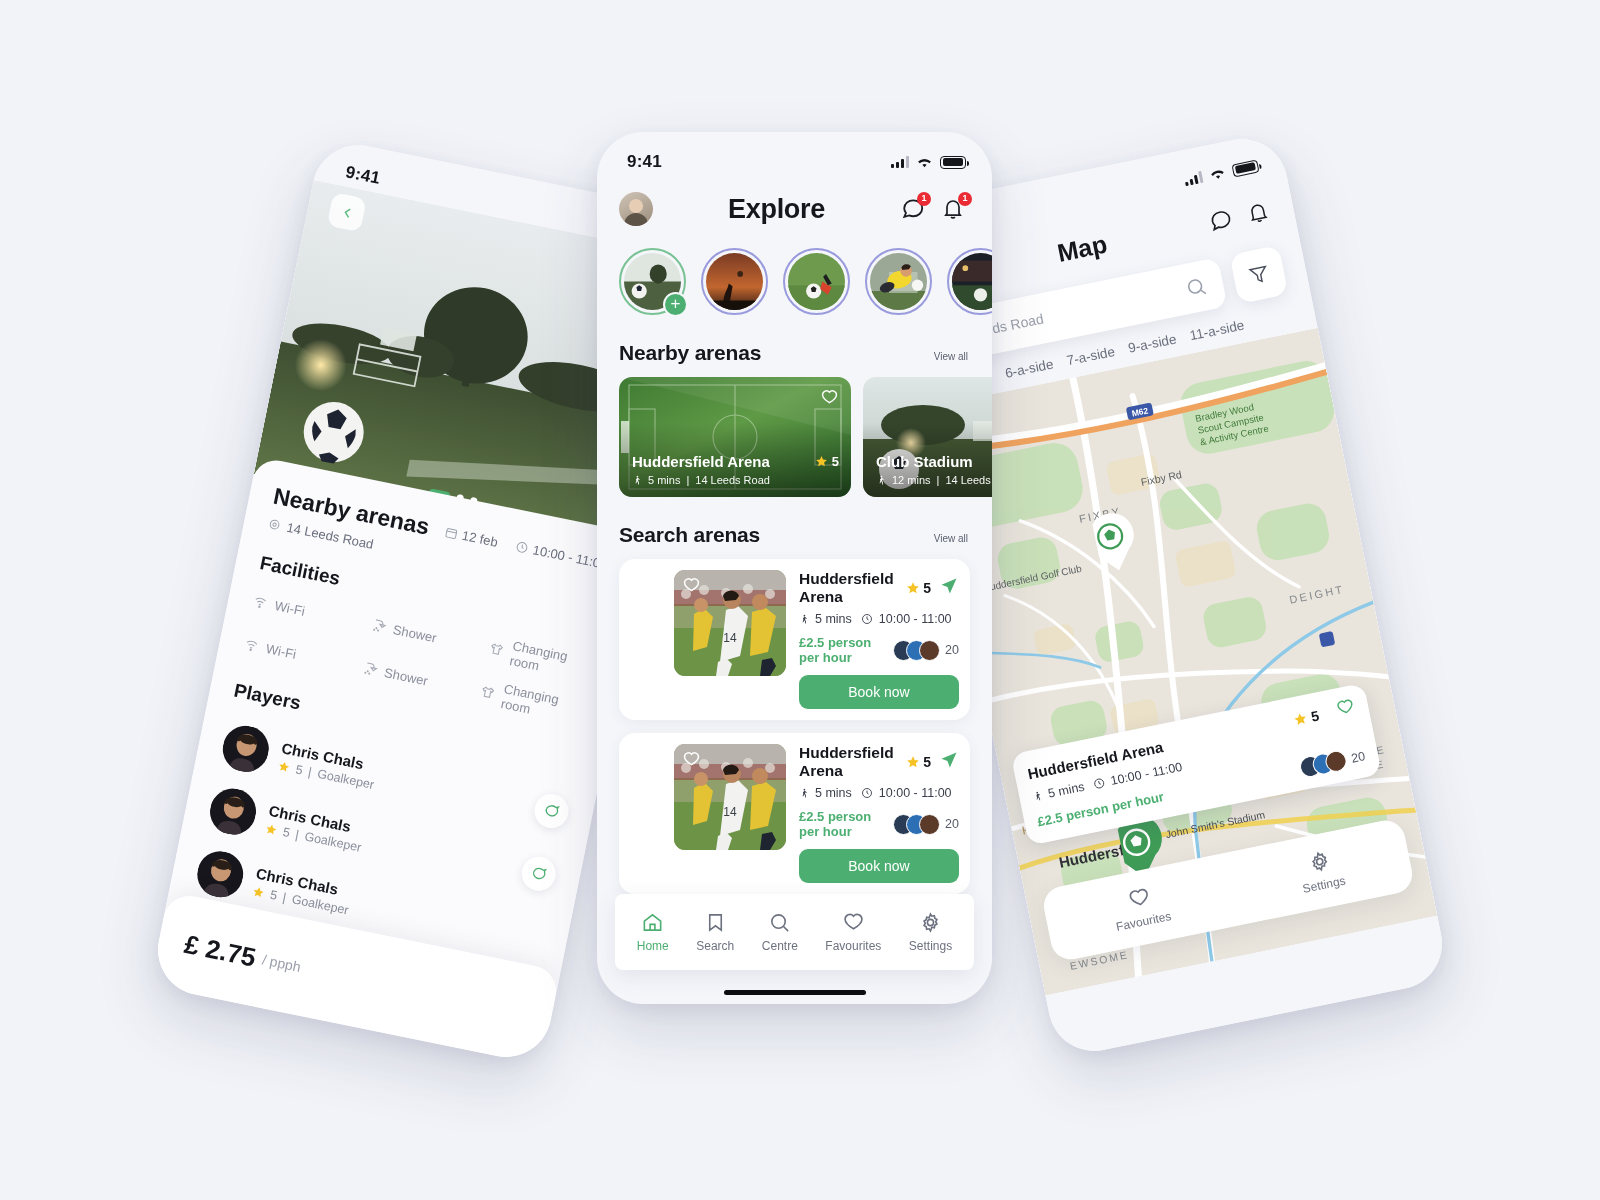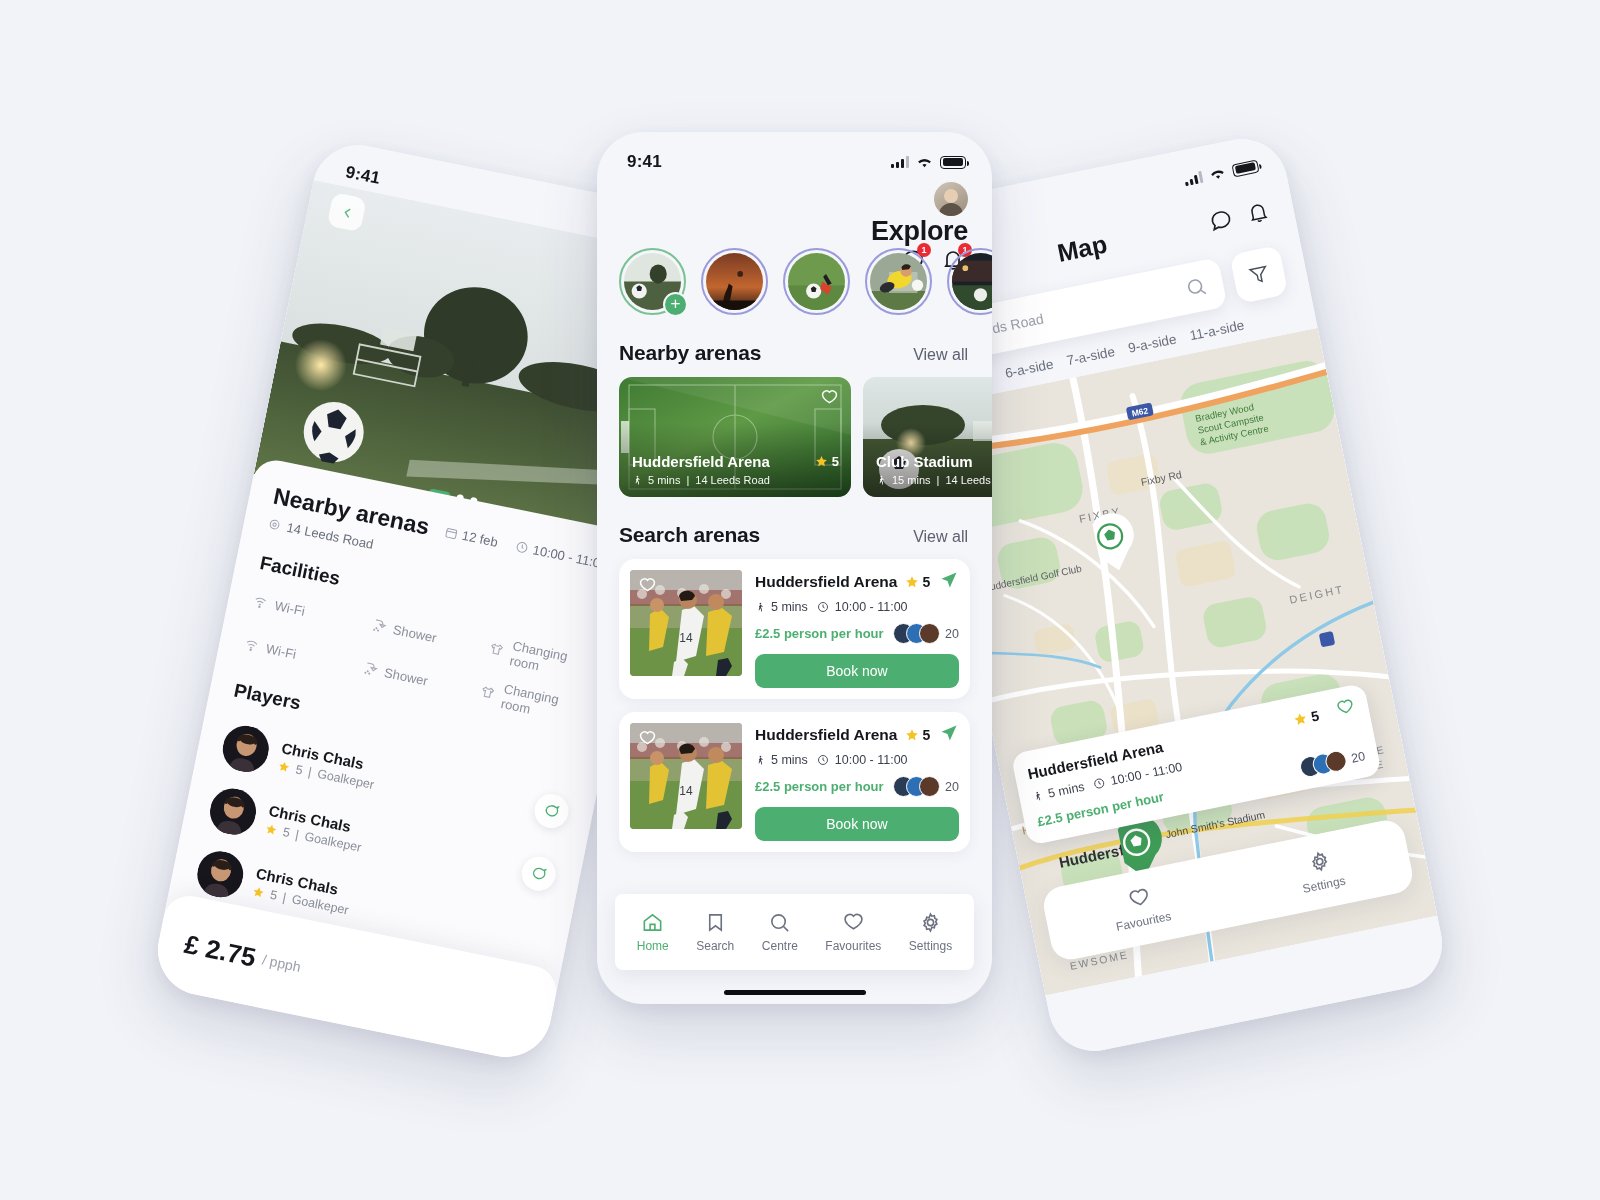--- a/index.html
+++ b/index.html
@@ -59,22 +59,22 @@
     position: relative; padding: 1.6px;
   }
   .batt::after {
     content: ""; position: absolute; right: -4px; top: 4px;
     width: 2.2px; height: 5px; background: #14161c; border-radius: 0 2px 2px 0;
   }
   .batt span { display: block; height: 100%; width: 100%; background: #14161c; border-radius: 2px; }
 
   
   .ex-head {
-    display: flex; align-items: flex-end; justify-content: space-between;
-    padding: 6px 24px 0 22px; height: 60px; flex-direction: column;
+    display: flex; align-items: center; justify-content: space-between;
+    padding: 6px 24px 0 22px; height: 60px;
   }
   .avatar {
     width: 34px; height: 34px; border-radius: 50%; overflow: hidden;
     background: linear-gradient(150deg,#cfc4b6,#9b8d7d);
     position: relative; flex: 0 0 auto;
   }
   .avatar::before {
     content:""; position:absolute; left:50%; top:20%; transform:translateX(-50%);
     width:14px; height:14px; border-radius:50%; background:#e7cdb4;
   }
@@ -104,41 +104,41 @@
     position: absolute; right: -2px; bottom: -2px; width: 25px; height: 25px;
     border-radius: 50%; background: #4caf71; border: 2.5px solid #f5f6fa;
     color: #fff; font-size: 17px; line-height: 20px; text-align: center; font-weight: 400;
   }
 
   .sec-head {
     display: flex; align-items: baseline; justify-content: space-between;
     padding: 26px 24px 12px 22px;
   }
   .sec-head h2 { font-size: 21px; font-weight: 700; color: #15171d; letter-spacing: -.2px; }
-  .viewall { font-size: 16px; color: #5c6070; }
+  .viewall { font-size: 10px; color: #5c6070; }
 
   .nearby-row { display: flex; gap: 12px; padding-left: 22px; }
   .nearby-card {
     position: relative; width: 232px; height: 120px; border-radius: 13px;
     overflow: hidden; flex: 0 0 auto;
   }
   .nc-pitch { position: absolute; inset: 0; }
   .nc-grad { position:absolute; inset:0; background: linear-gradient(transparent 38%, rgba(0,0,0,.48)); }
   .nc-heart { position: absolute; right: 12px; top: 11px; }
   .nc-txt { position: absolute; left: 13px; right: 12px; bottom: 11px; color: #fff; }
   .nc-name { font-size: 15px; font-weight: 600; display: flex; align-items: center; justify-content: space-between; }
   .nc-rate { display: flex; align-items: center; gap: 4px; font-size: 13px; font-weight: 600; }
   .nc-meta { font-size: 11px; display: flex; align-items: center; gap: 6px; margin-top: 4px; opacity: .96; }
 
   .pop-card {
     margin: 0 22px 13px 22px; background: #fff; border-radius: 16px;
     padding: 11px; display: flex; gap: 13px;
     box-shadow: 0 3px 14px rgba(60,65,100,.07);
   }
-  .pc-img { width: 112px; height: 106px; border-radius: 4px; overflow: hidden; position: relative; flex: 0 0 auto; }
+  .pc-img { width: 112px; height: 106px; border-radius: 11px; overflow: hidden; position: relative; flex: 0 0 auto; margin-left: 44px; }
   .pc-heart { position: absolute; left: 8px; top: 6px; }
   .pc-body { flex: 1; min-width: 0; }
   .pc-top { display: flex; align-items: center; gap: 8px; }
   .pc-name { font-size: 15.5px; font-weight: 700; color: #15171d; }
   .pc-rate { display: flex; align-items: center; gap: 3px; font-size: 14px; font-weight: 700; color: #15171d; }
   .pc-send { margin-left: auto; }
   .pc-meta { display: flex; align-items: center; gap: 6px; font-size: 12.5px; color: #3b3f4c; margin-top: 6px; }
   .pc-price-row { display: flex; align-items: center; margin-top: 9px; }
   .pc-price { font-size: 13px; font-weight: 700; color: #4caf71; }
   .pc-people { margin-left: auto; display: flex; align-items: center; gap: 5px; font-size: 12.5px; color: #555a68; }
@@ -698,21 +698,21 @@
           <div class="nc-grad"></div>
           <div class="nc-txt">
             <div class="nc-name">
               <span>Club Stadium</span>
             </div>
             <div class="nc-meta">
               <svg width="10" height="12" viewBox="0 0 24 24" fill="#fff">
                   <circle cx="13" cy="4" r="2"></circle>
                   <path d="M12.5 7l-3 4 1 3-2 6h2l2-5 2 3v5h2v-6l-2-3 1-4 3 2v-2l-4-3z"></path>
                 </svg>
-              <span>15 mins</span>
+              <span>12 mins</span>
               <span>|</span>
               <span>14 Leeds Road</span>
             </div>
           </div>
         </div>
       </div>
 
       <div class="sec-head">
         <h2>Search arenas</h2>
         <span class="viewall">View all</span>

